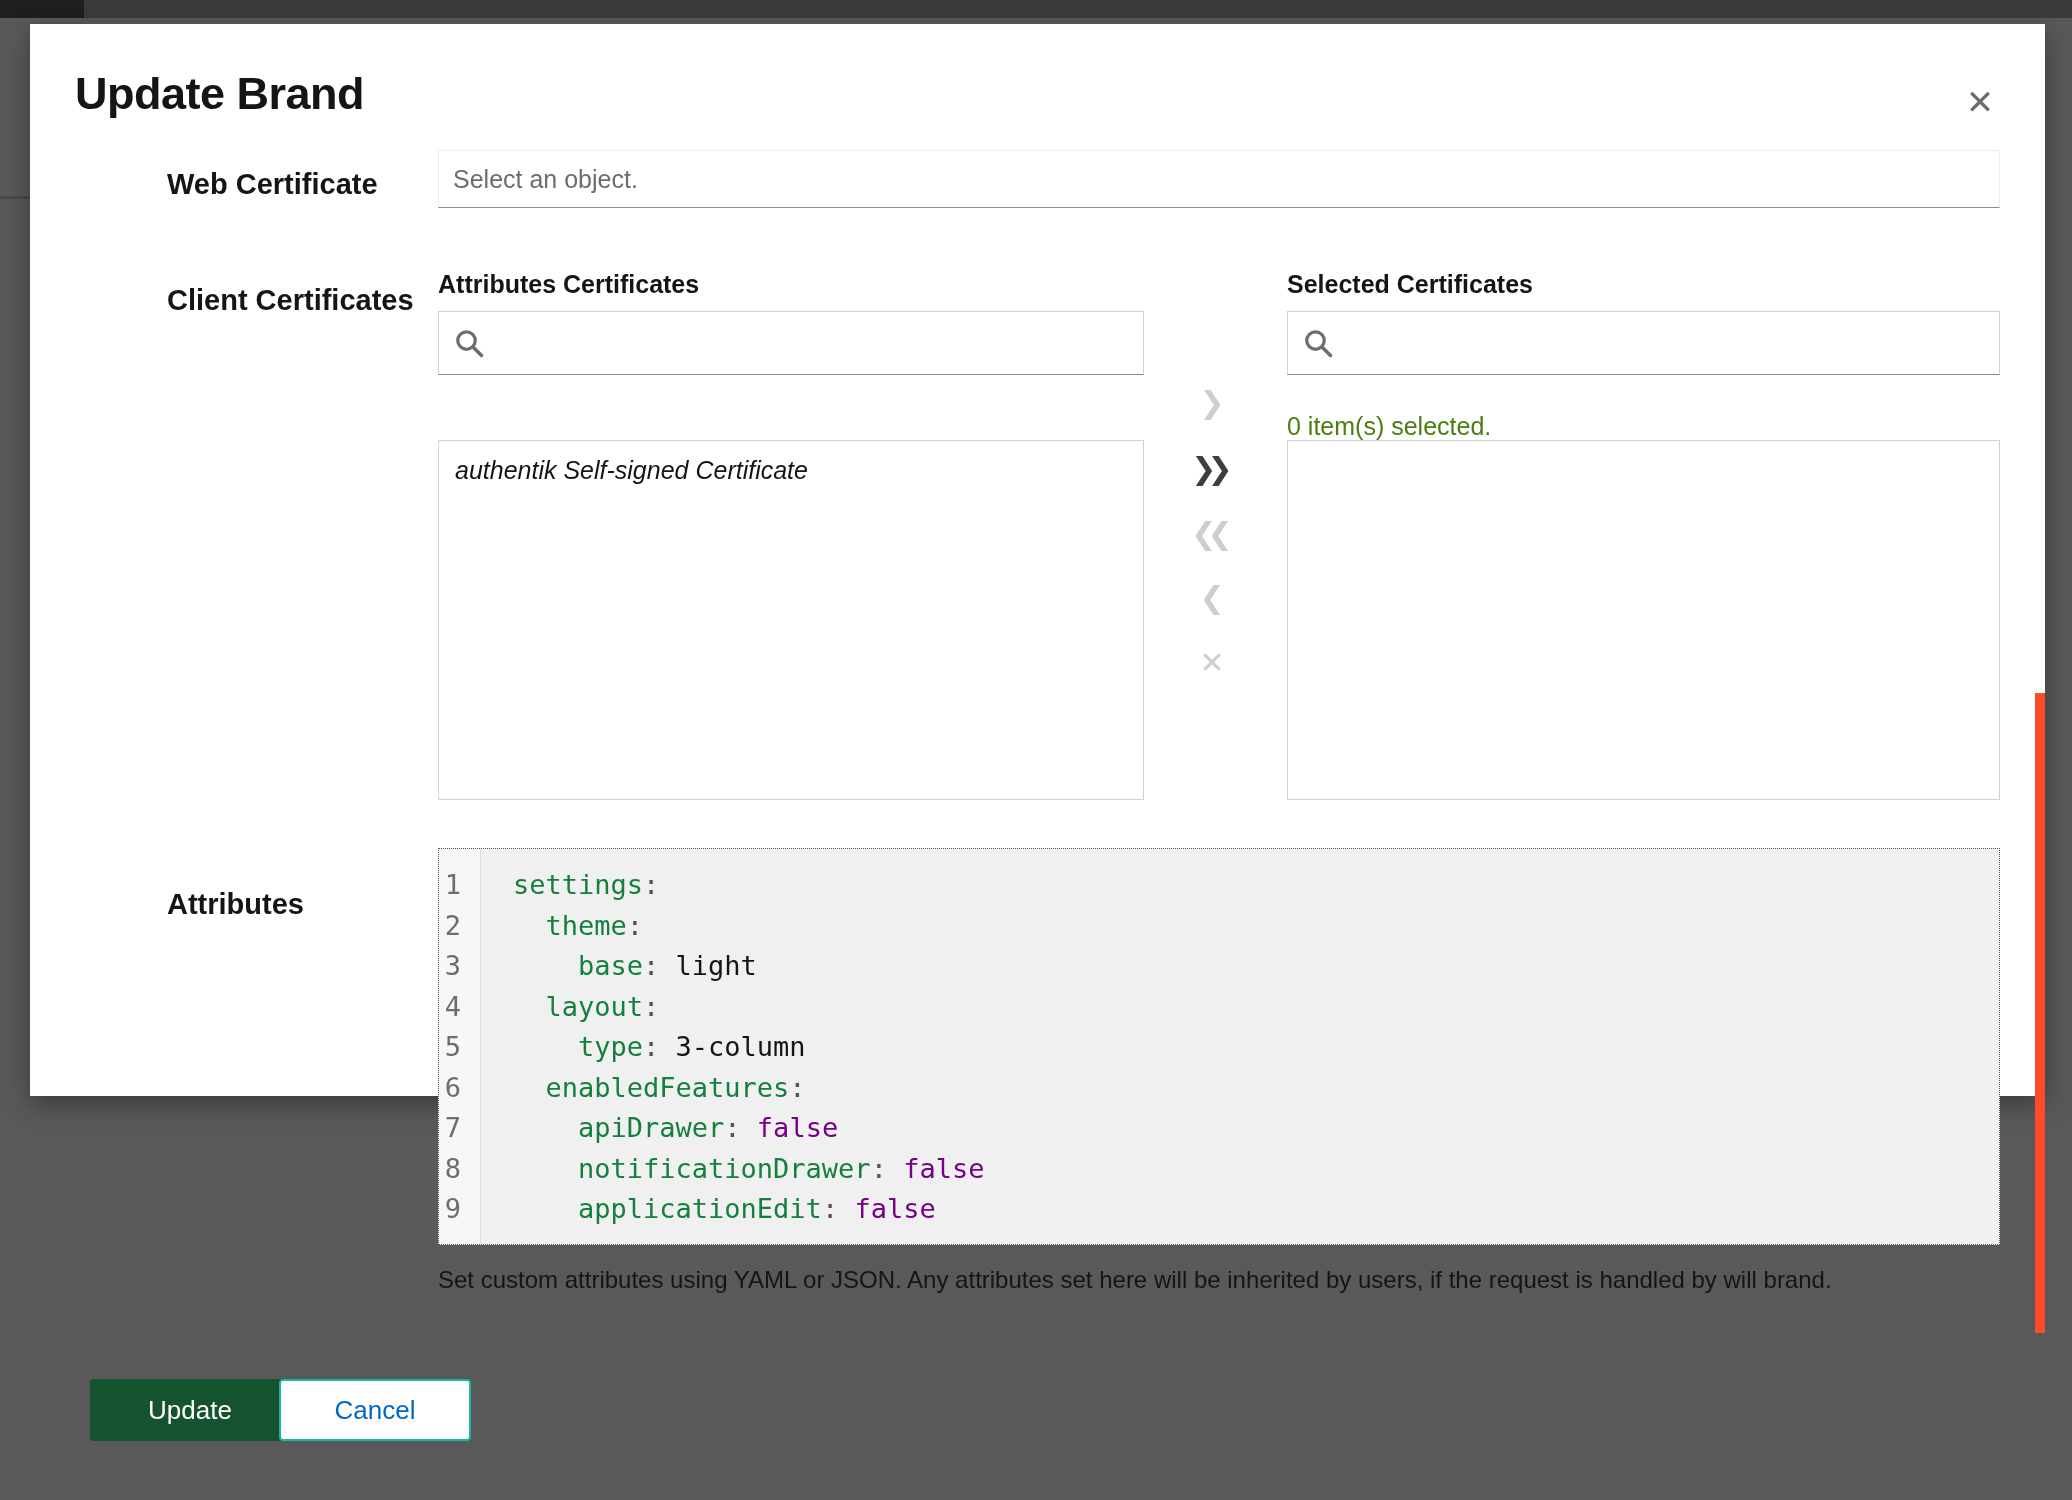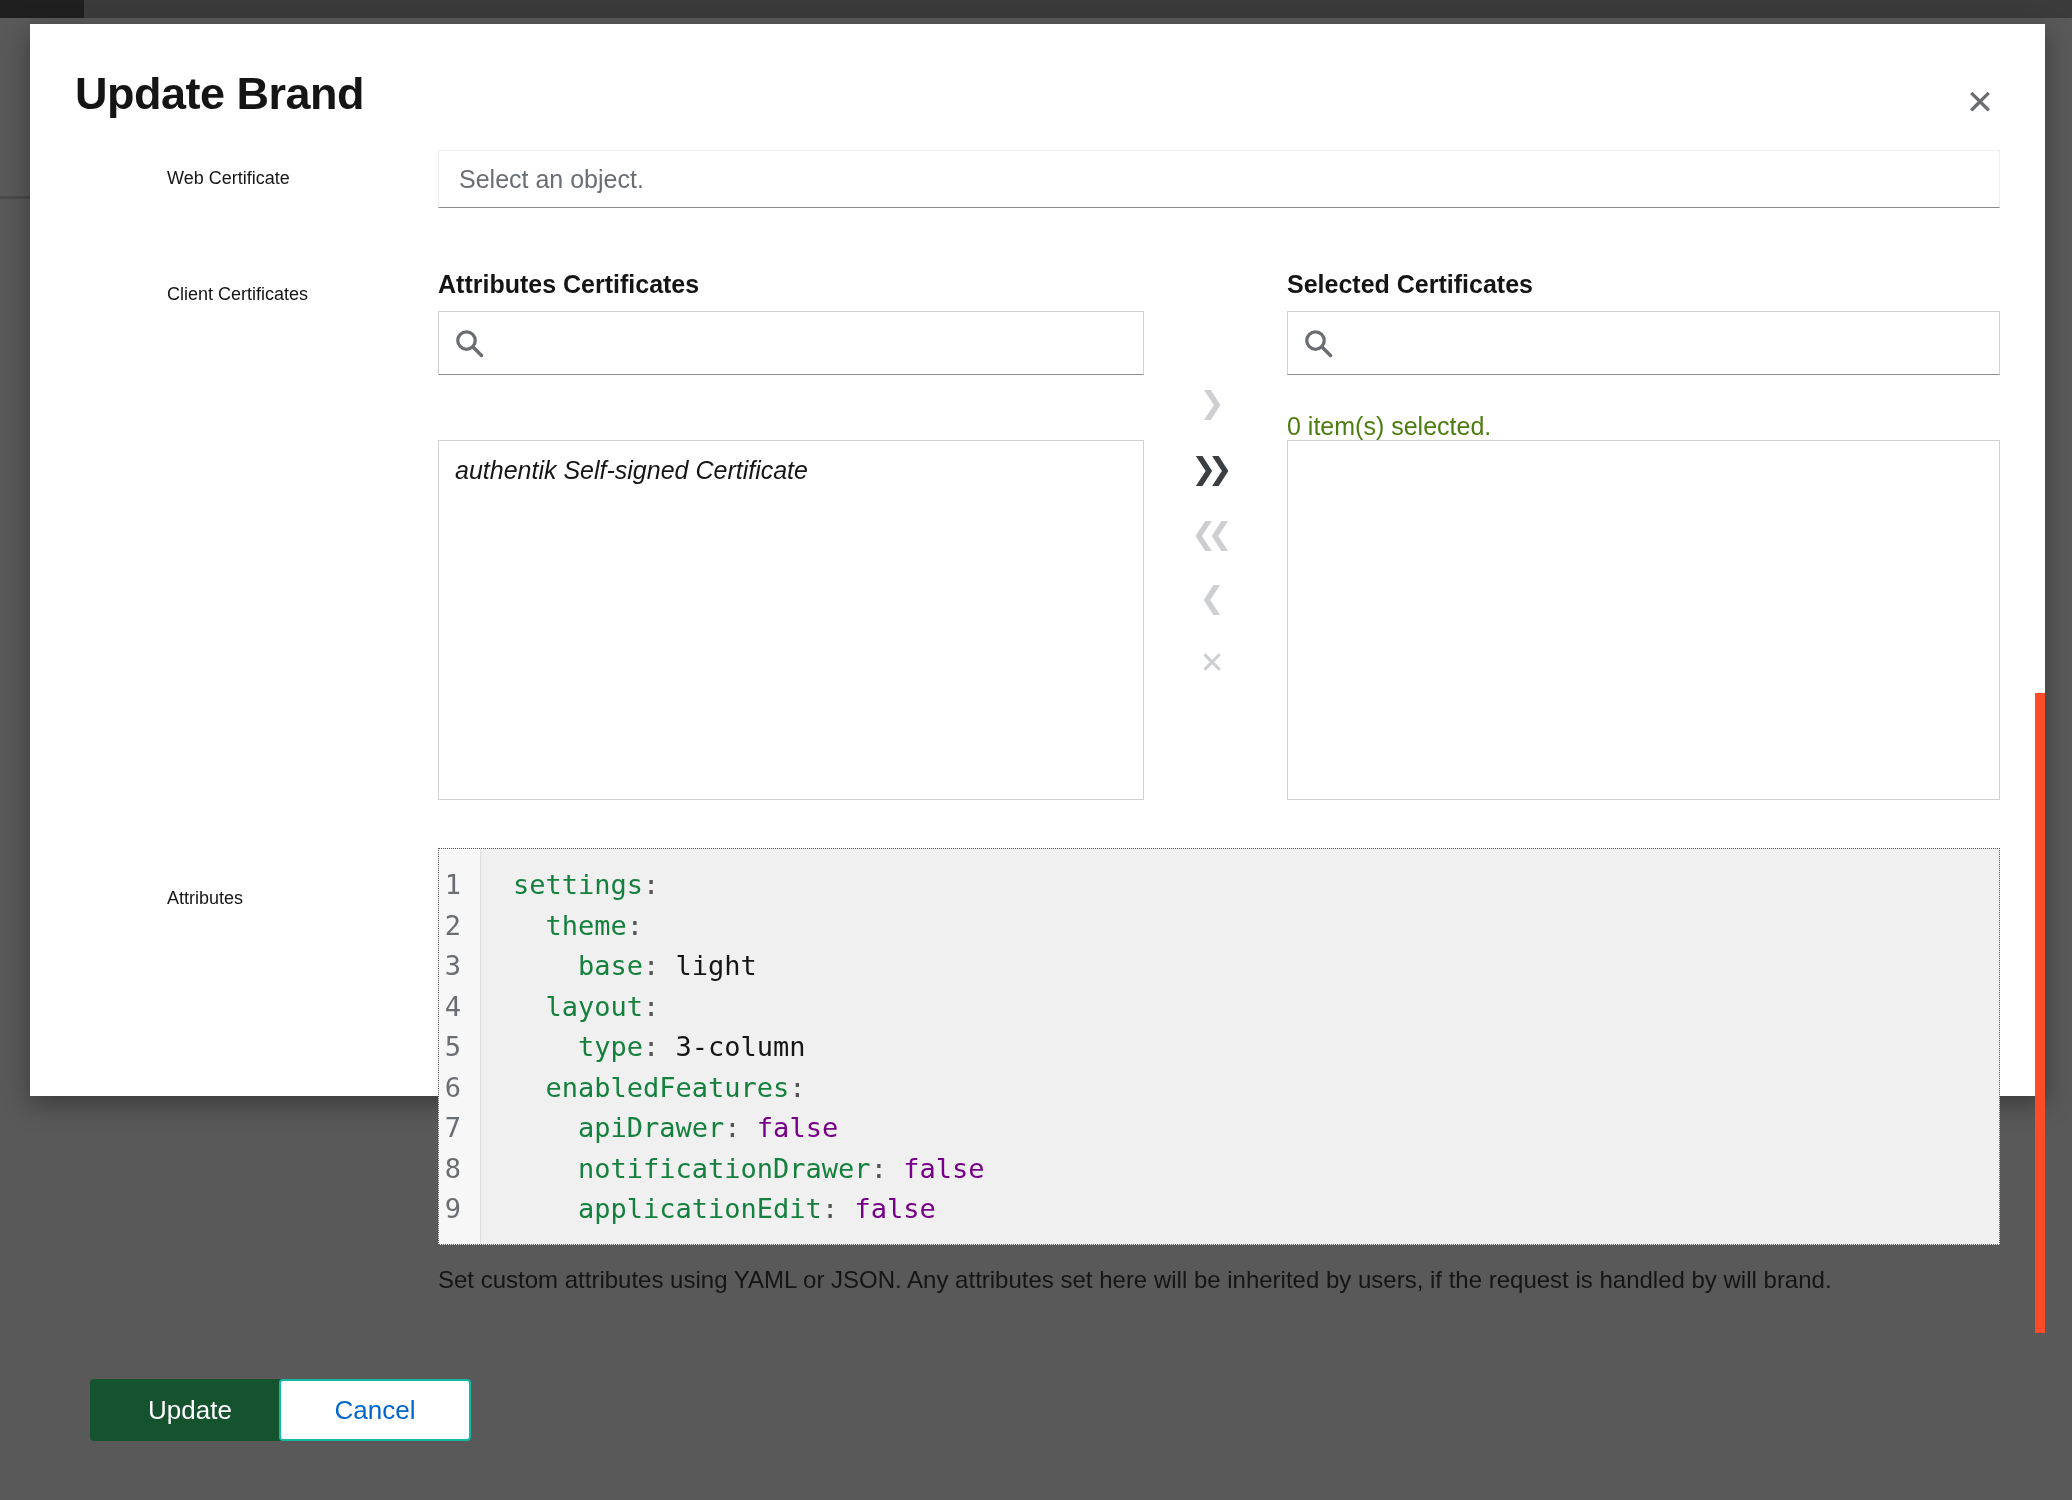--- a/index.html
+++ b/index.html
@@ -26,31 +26,31 @@
     font-size:45px; font-weight:600; color:#151515; letter-spacing:-.5px;
   }
   .close-btn {
     position:absolute; left:1920px; top:48px; width:60px; height:60px;
     background:none; border:none; cursor:pointer;
     font-size:34px; color:#6a6e73; line-height:60px; text-align:center;
   }
 
   .form-label {
     position:absolute; left:137px;
-    font-size:18px; font-weight:400; color:#151515;text-align:center;
+    font-size:29px; font-weight:700; color:#151515;text-align:center;
   }
   .pane-header {
     position:absolute; font-size:25px; font-weight:700; color:#151515;
   }
 
   .pf-input {
     position:absolute; background:#fff;
     border:1px solid #ededed; border-bottom:1px solid #8a8d90;
     font-family:"Liberation Sans", sans-serif;
-    font-size:25px; color:#151515; padding:0 20px; outline:none;
+    font-size:25px; color:#151515; padding:0 14px; outline:none;
   }
   .pf-input::placeholder { color:#6a6e73; opacity:1; }
 
   .search-wrap { position:absolute; }
   .search-wrap input {
     width:100%; height:100%;
     background:#fff; border:1px solid #d2d2d2; border-bottom:1px solid #8a8d90;
     font-family:"Liberation Sans", sans-serif;
     font-size:25px; color:#151515; padding:0 14px 0 60px; outline:none;
   }

